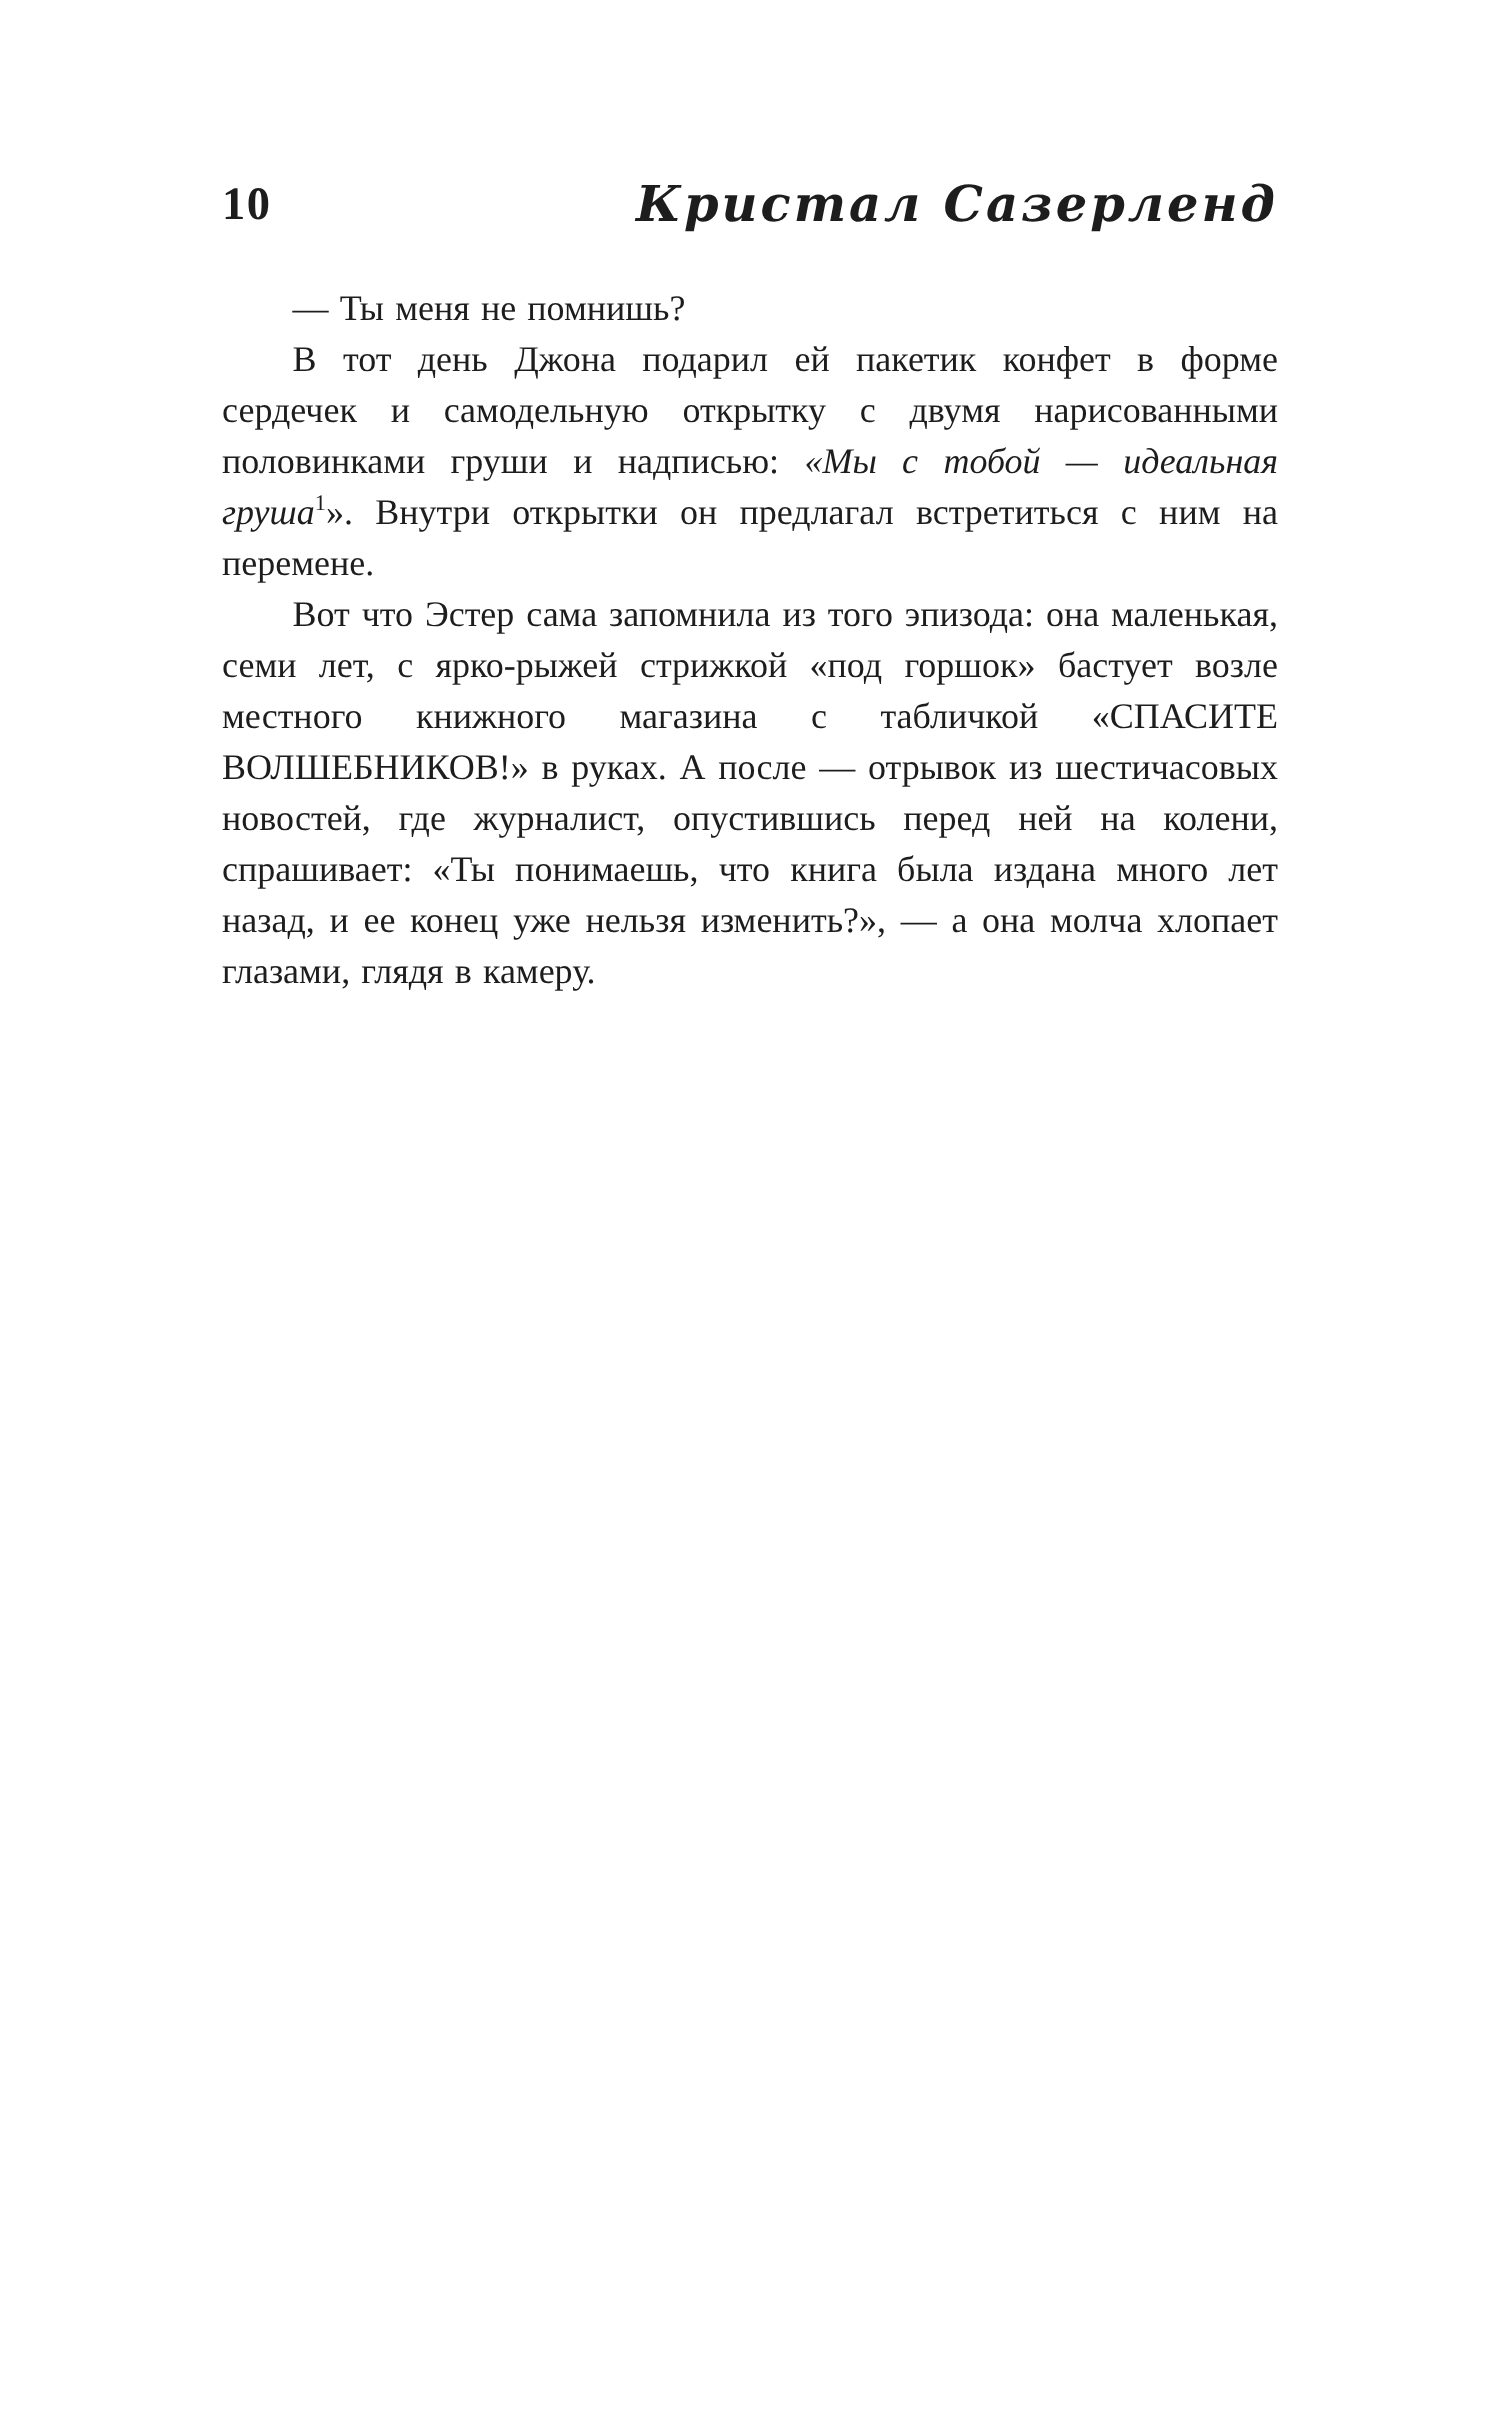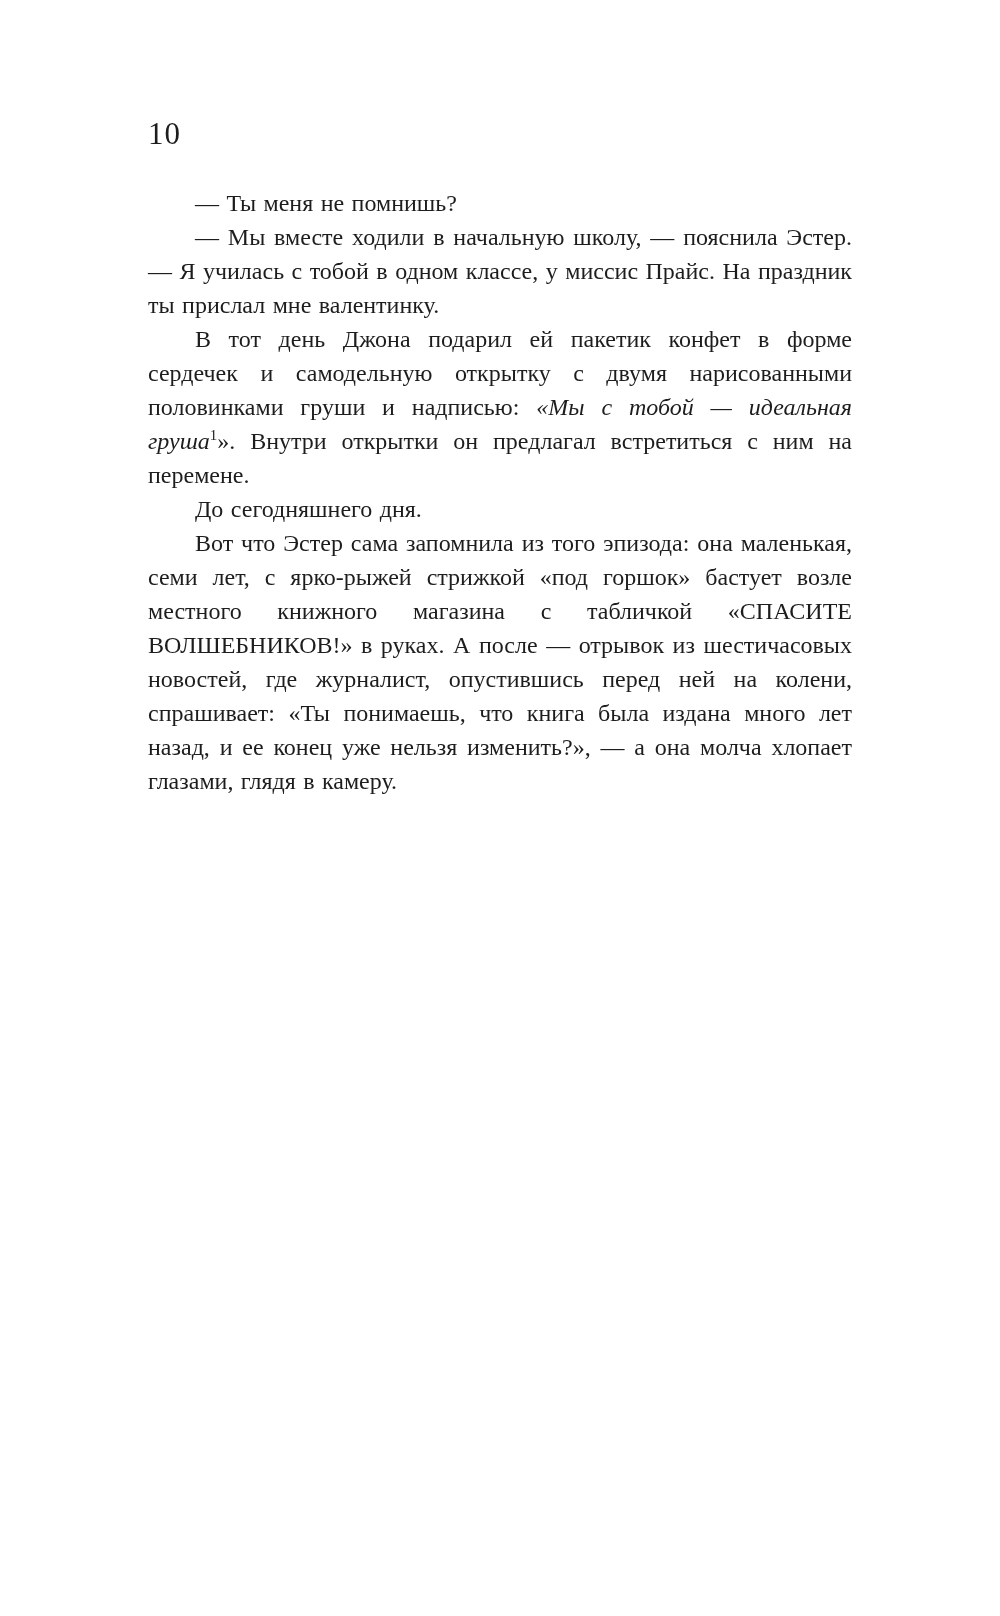--- a/index.html
+++ b/index.html
@@ -19,20 +19,21 @@
     width: 1000px;
     height: 1616px;
     padding: 116px 148px 0 148px;
     overflow: hidden;
     background: #ffffff;
   }
   .page-header {
     display: flex;
     justify-content: space-between;
     align-items: center;
+    font-weight: bold;
   }
   .page-number {
     font-size: 31px;
     letter-spacing: 1px;
   }
   .running-author {
     font-family: "DejaVu Serif", serif;
     font-style: italic;
     font-size: 33px;
     letter-spacing: 2px;
@@ -74,24 +75,23 @@
     word-spacing: 0.06em;
   }
 </style>
 </head>
 <body>
 
 <div class="page">
 
   <header class="page-header">
     <span class="page-number">10</span>
+    <span class="running-author">Кристал Сазерленд</span>
   </header>
 
   <main class="content">
     <p>— Ты меня не помнишь?</p>
-    <p>— Мы вместе ходили в начальную школу, — пояснила Эстер. — Я училась с тобой в одном классе, у миссис Прайс. На праздник ты прислал мне валентинку.</p>
     <p><span>В тот день Джона подарил ей пакетик конфет в форме сердечек и самодельную открытку с двумя нарисованными половинками груши и надписью: </span><em>«Мы с тобой — идеальная груша</em><sup>1</sup><span>». Внутри открытки он предлагал встретиться с ним на перемене.</span></p>
-    <p>До сегодняшнего дня.</p>
     <p>Вот что Эстер сама запомнила из того эпизода: она маленькая, семи лет, с ярко-рыжей стрижкой «под горшок» бастует возле местного книжного магазина с табличкой «СПАСИТЕ ВОЛШЕБНИКОВ!» в руках. А после — отрывок из шестичасовых новостей, где журналист, опустившись перед ней на колени, спрашивает: «Ты понимаешь, что книга была издана много лет назад, и ее конец уже нельзя изменить?», — а она молча хлопает глазами, глядя в камеру.</p>
   </main>
 
 
 </div>
 
 </body></html>

